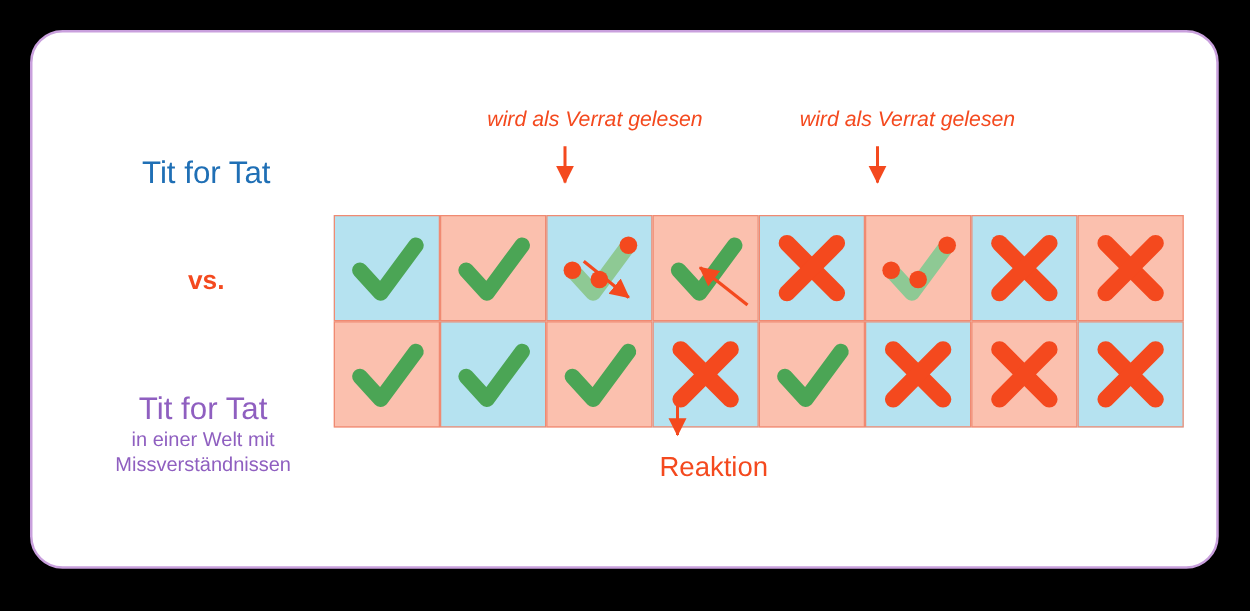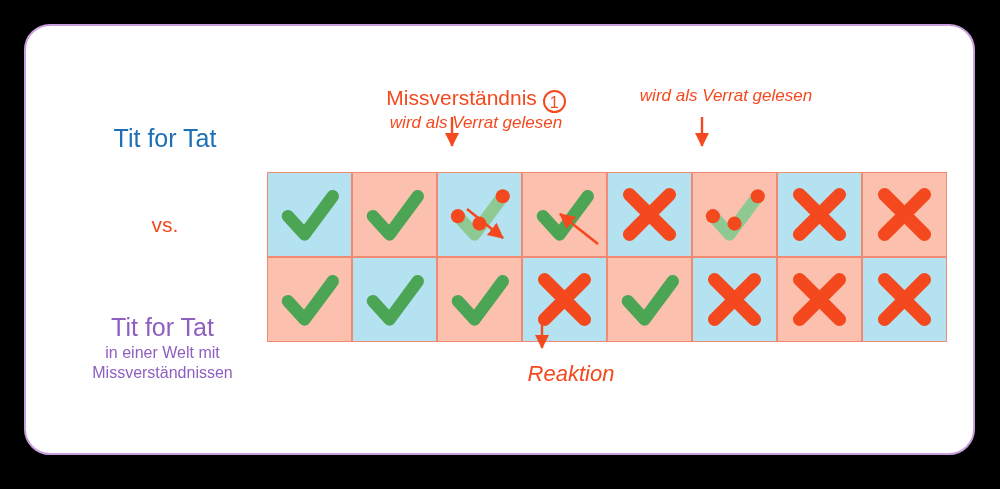--- a/index.html
+++ b/index.html
@@ -7,21 +7,21 @@
        font-family:"Liberation Sans","DejaVu Sans",sans-serif;}
   .stage{position:relative;width:1000px;height:489px;background:#000;}
 
   .card{position:absolute;left:24px;top:24px;width:951px;height:431px;
         background:#ffffff;border:2px solid #c9a0dd;border-radius:26px;
         box-sizing:border-box;overflow:hidden;}
 
   
   .lbl{position:absolute;text-align:center;white-space:nowrap;}
   .lbl-tft{left:44px;top:98px;width:190px;color:#1f6fb5;font-size:25px;}
-  .lbl-vs{left:44px;top:187px;width:190px;color:#f4491e;font-size:21px;font-weight:normal;}
+  .lbl-vs{left:44px;top:187px;width:190px;color:#f4491e;font-size:21px;font-weight:bold;}
   .lbl-tft2{left:24px;top:285px;width:225px;color:#8f5fc0;font-size:25px;line-height:1.28;}
   .lbl-tft2 .sub{font-size:16px;display:block;}
 
   
   .ann{position:absolute;text-align:center;color:#f4491e;white-space:nowrap;}
   .ann .l1{font-size:21px;line-height:1.15;}
   .ann .l2{font-size:17px;font-style:italic;font-weight:normal;line-height:1.2;}
   .ann-1{left:330px;top:60px;width:240px;}
   .ann-2{left:580px;top:60px;width:240px;}
   .circnum{display:inline-block;width:23px;height:23px;line-height:21px;
@@ -35,41 +35,37 @@
   .cell.blue{background:#b5e2f0;}
   .cell.pink{background:#fbc0ae;}
   .mark{position:absolute;inset:0;}
   .mark svg{width:100%;height:100%;display:block;}
 
   
   .overlay{position:absolute;left:0;top:0;width:951px;height:431px;pointer-events:none;}
 
   
   .lbl-reaktion{position:absolute;left:460px;top:335px;width:170px;text-align:center;
-                color:#f4491e;font-size:22px;white-space:nowrap;font-style:italic;}
+                color:#f4491e;font-size:22px;white-space:nowrap;}
 </style>
 </head>
 <body>
 
 <div class="stage">
   <div class="card">
 
     <div class="lbl lbl-tft">Tit for Tat</div>
     <div class="lbl lbl-vs">vs.</div>
     <div class="lbl lbl-tft2">
       <span>Tit for Tat</span>
       <span class="sub">in einer Welt mit</span>
       <span class="sub">Missverständnissen</span>
     </div>
 
     <div class="ann ann-1">
-      <div class="l1">
-        <span>Missverständnis</span>
-        <span class="circnum">1</span>
-      </div>
       <div class="l2">wird als Verrat gelesen</div>
     </div>
 
     <div class="ann ann-2">
       <div class="l2">wird als Verrat gelesen</div>
     </div>
 
     <div class="grid" id="grid">
         <div class="cell blue">
           <div class="mark">

